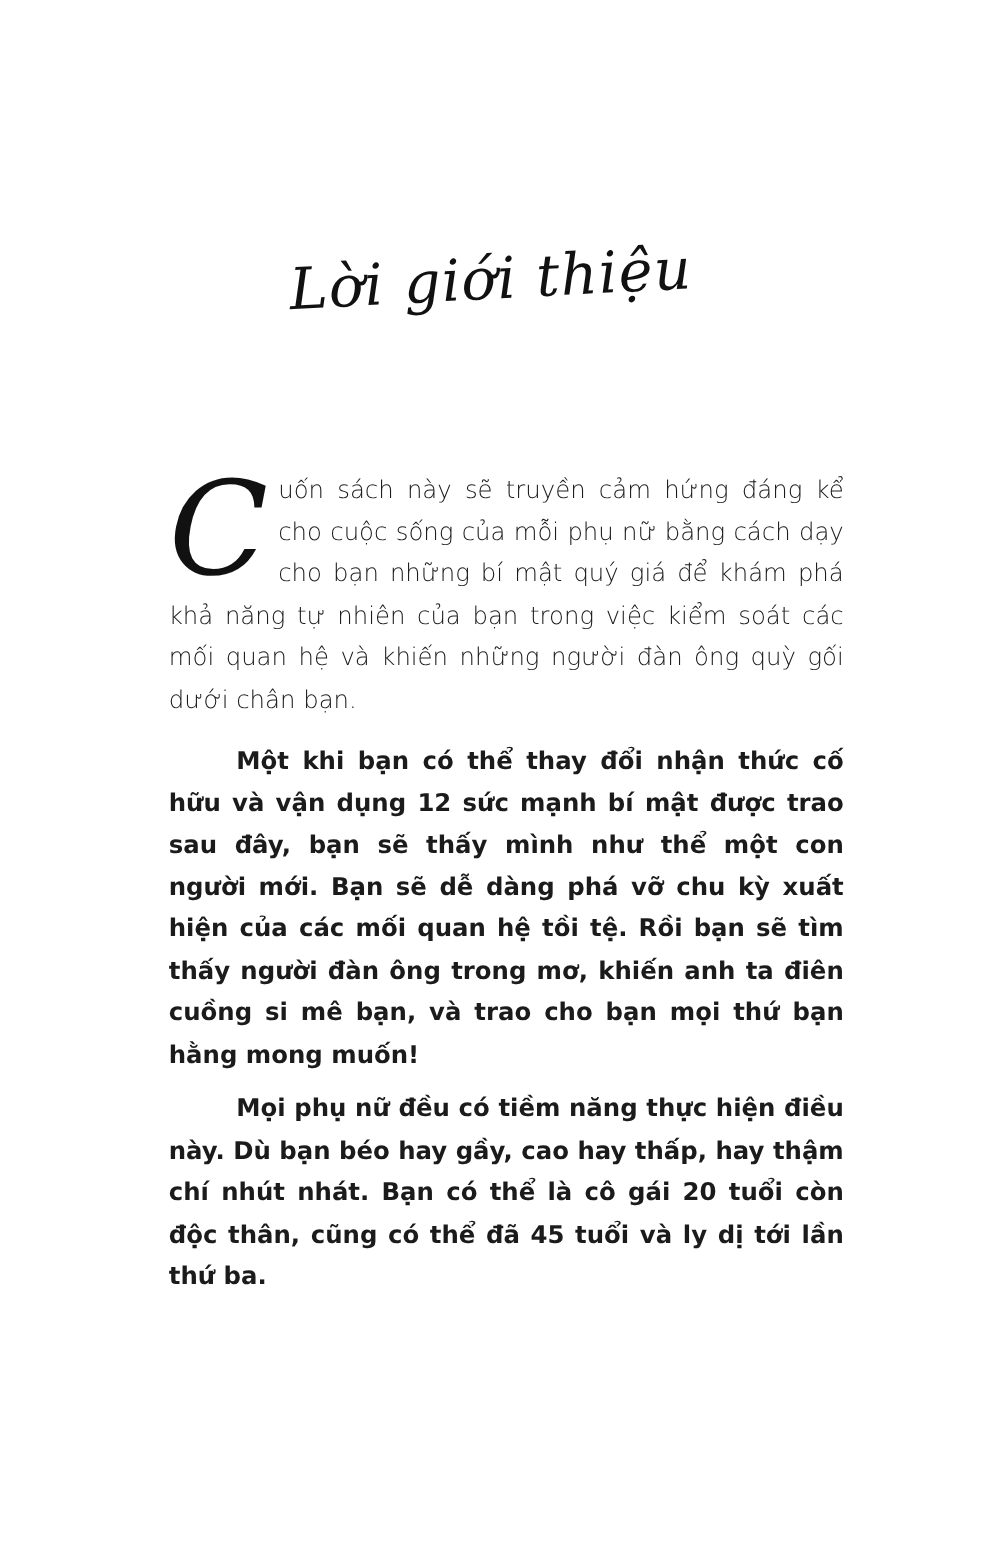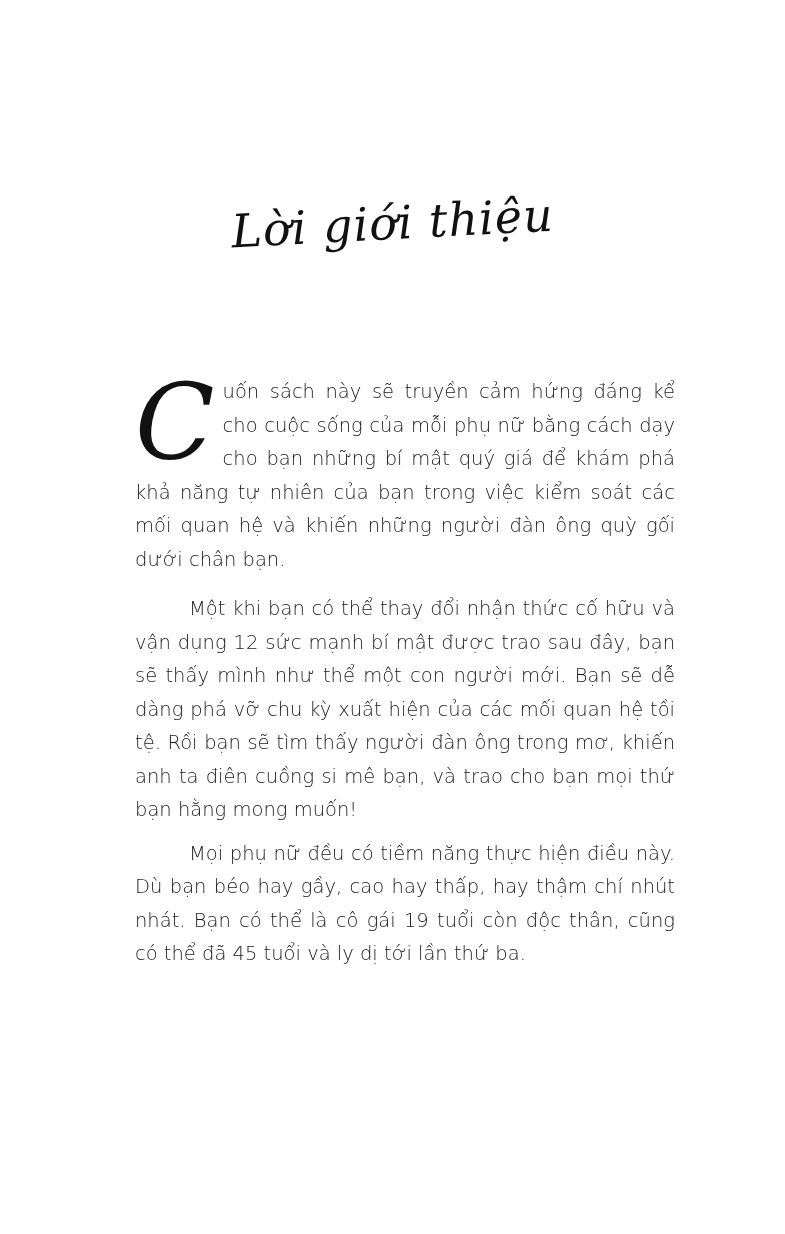--- a/index.html
+++ b/index.html
@@ -60,38 +60,39 @@
     font-family: "DejaVu Serif", serif;
     font-style: italic;
     font-size: 104px;
     line-height: 84px;
     padding: 6px 8px 0 0;
     color: #111111;
     font-weight: 300;
   }
   .para + .para {
     margin-top: 10px;
+    font-weight: bold;
   }
 </style>
 </head>
 <body>
 
 <div class="page">
 
   <div class="chapter-title">Lời giới thiệu</div>
 
   <div class="body-text">
 
     <p class="para first">
       <span class="dropcap">C</span><span>uốn sách này sẽ truyền cảm hứng đáng kể cho cuộc sống của mỗi phụ nữ bằng cách dạy cho bạn những bí mật quý giá để khám phá khả năng tự nhiên của bạn trong việc kiểm soát các mối quan hệ và khiến những người đàn ông quỳ gối dưới chân bạn.</span>
     </p>
 
     <p class="para">
       <span>Một khi bạn có thể thay đổi nhận thức cố hữu và vận dụng 12 sức mạnh bí mật được trao sau đây, bạn sẽ thấy mình như thể một con người mới. Bạn sẽ dễ dàng phá vỡ chu kỳ xuất hiện của các mối quan hệ tồi tệ. Rồi bạn sẽ tìm thấy người đàn ông trong mơ, khiến anh ta điên cuồng si mê bạn, và trao cho bạn mọi thứ bạn hằng mong muốn!</span>
     </p>
 
     <p class="para">
-      <span>Mọi phụ nữ đều có tiềm năng thực hiện điều này. Dù bạn béo hay gầy, cao hay thấp, hay thậm chí nhút nhát. Bạn có thể là cô gái 19 tuổi còn độc thân, cũng có thể đã 45 tuổi và ly dị tới lần thứ ba.</span>
+      <span>Mọi phụ nữ đều có tiềm năng thực hiện điều này. Dù bạn béo hay gầy, cao hay thấp, hay thậm chí nhút nhát. Bạn có thể là cô gái 20 tuổi còn độc thân, cũng có thể đã 45 tuổi và ly dị tới lần thứ ba.</span>
     </p>
 
 
   </div>
 </div>
 
 </body></html>

